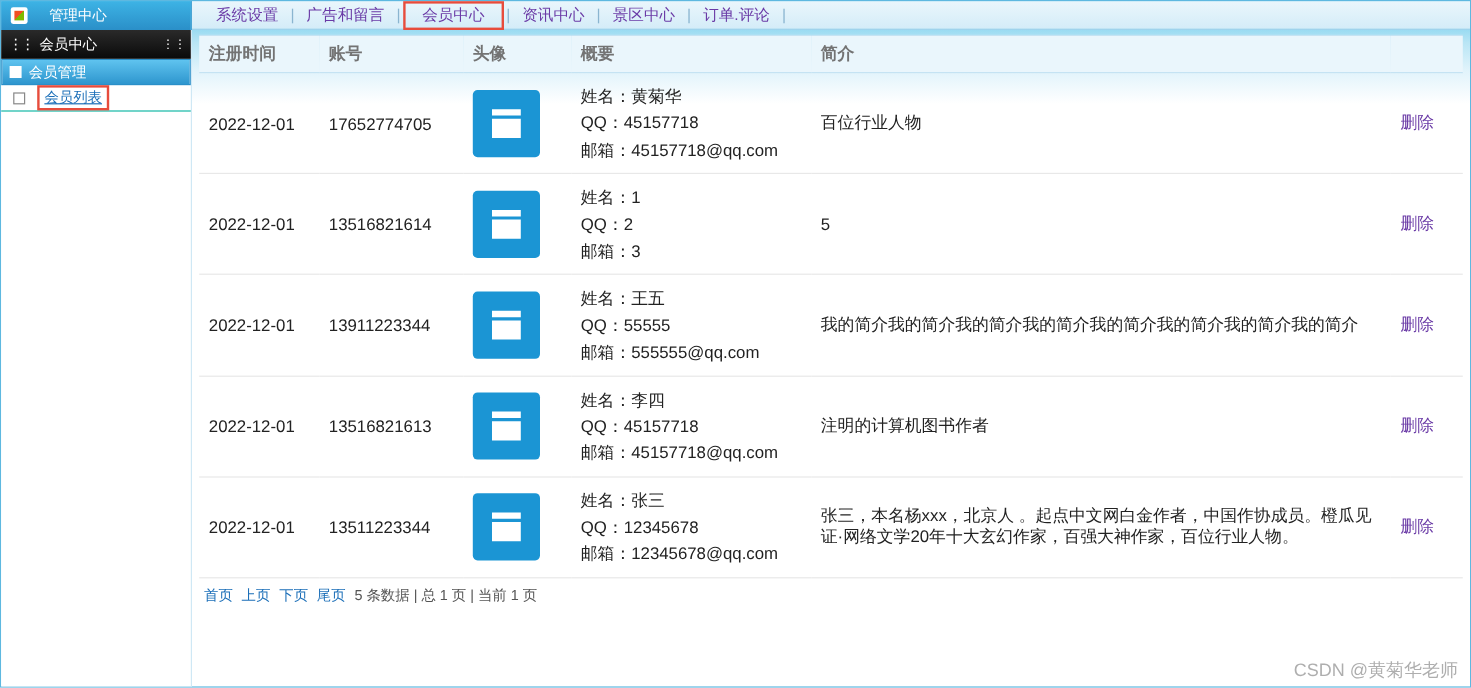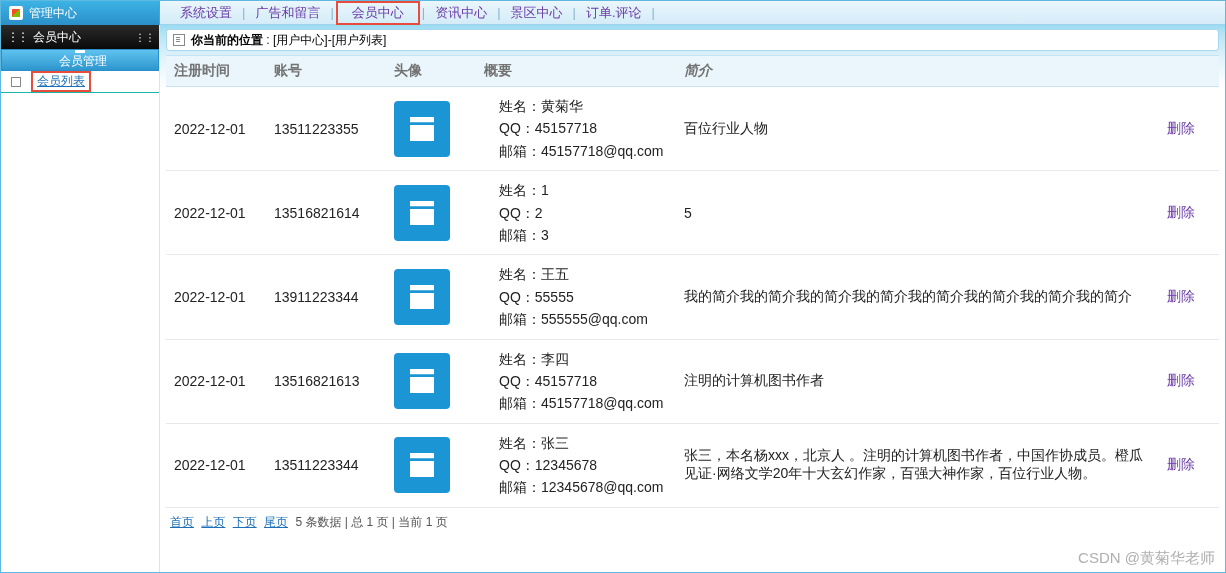--- a/index.html
+++ b/index.html
@@ -1,66 +1,66 @@
 <!DOCTYPE html>
 <html><head>
   <meta charset="utf-8">
   <style>
     * { margin: 0; padding: 0; box-sizing: border-box; }
     body { font-family: "Microsoft YaHei", Arial, sans-serif; font-size: 13px; background: #fff; }
     
     .app { width: 1226px; height: 573px; position: relative; background: linear-gradient(to bottom, #3fb8e8 0%, #87d5f0 3%, #b8e5f5 6%, #e0f3fb 10%, #fff 15%); border: 1px solid #5eb8e0; }
     
     .topbar { height: 24px; display: flex; align-items: stretch; }
-    .topbar-left { width: 159px; background: linear-gradient(to bottom, #3db3e5, #2a8fc8); color: #fff; font-size: 12px; display: flex; align-items: center; padding-left: 8px; border-right: 1px solid #4aa5d5; }
+    .topbar-left { width: 159px; background: linear-gradient(to bottom, #3db3e5, #2a8fc8); color: #fff; font-size: 12px; display: flex; align-items: center; padding-left: 8px; border-right: 1px solid #4aa5d5; gap: 12px; }
     .topbar-win { width: 14px; height: 14px; background: #fff; border-radius: 2px; margin-right: 6px; display: inline-flex; align-items: center; justify-content: center; }
     .topbar-win::before { content: ""; width: 8px; height: 8px; background: linear-gradient(135deg, #f25022 0 50%, #7fba00 50% 100%); }
     .topbar-nav { flex: 1; display: flex; align-items: center; padding-left: 12px; background: linear-gradient(to bottom, #eaf6fc, #d4ecf8); border-bottom: 1px solid #9fd3ec; }
     .nav-item { color: #6a3aa6; padding: 0 8px; text-decoration: none; font-size: 13px; cursor: pointer; }
     .nav-sep { color: #8ab5d0; padding: 0 2px; }
     .nav-highlight { border: 2px solid #e74c3c; padding: 1px 6px; }
     
     .main { display: flex; height: calc(100% - 24px); }
     
     .sidebar { width: 159px; background: #fff; border-right: 1px solid #cfe8f5; }
     .sidebar-title { height: 24px; background: linear-gradient(to bottom, #2a2a2a, #0a0a0a); color: #fff; display: flex; align-items: center; padding: 0 6px 0 4px; font-size: 12px; border-radius: 0; position: relative; }
     .sidebar-title-dots { display: inline-block; margin-right: 6px; margin-left: 2px; }
     .sidebar-title-dots::before { content: "⋮⋮"; color: #fff; letter-spacing: -2px; }
     .sidebar-title-end { position: absolute; right: 4px; font-size: 10px; }
-    .sidebar-group { height: 22px; background: linear-gradient(to bottom, #5fc3ef, #2e96ce); color: #fff; display: flex; align-items: center; padding-left: 6px; font-size: 12px; border: 1px solid #2a8fc8; flex-direction: column; }
+    .sidebar-group { height: 22px; background: linear-gradient(to bottom, #5fc3ef, #2e96ce); color: #fff; display: flex; align-items: center; padding-left: 6px; font-size: 12px; border: 1px solid #2a8fc8; }
     .sidebar-group .sq { width: 10px; height: 10px; background: #fff; margin-right: 6px; display: inline-block; }
     .sidebar-leaf { height: 22px; display: flex; align-items: center; padding-left: 10px; font-size: 12px; border-bottom: 1px solid #14b8a6; }
     .sidebar-leaf .sq2 { width: 10px; height: 10px; border: 1px solid #888; margin-right: 6px; display: inline-block; }
     .sidebar-leaf a { color: #1c6fb8; text-decoration: underline; cursor: pointer; }
     .leaf-highlight { border: 2px solid #e74c3c; padding: 0 4px; margin: 1px 4px; display: inline-block; }
     
     .content { flex: 1; padding: 4px 6px 4px 6px; overflow: auto; position: relative; }
     .breadcrumb-box { border: 1px solid #a8d6ef; background: #fff; height: 22px; display: flex; align-items: center; padding-left: 6px; font-size: 12px; border-radius: 3px; margin-bottom: 4px; }
     .bc-icon { width: 12px; height: 12px; border: 1px solid #888; margin-right: 6px; position: relative; }
     .bc-icon::after { content: ""; position: absolute; left: 2px; top: 2px; width: 4px; height: 1px; background: #888; box-shadow: 0 2px 0 #888, 0 4px 0 #888; }
     .breadcrumb-box b { font-weight: bold; }
     
     table.listing { width: 100%; border-collapse: collapse; }
     table.listing thead th { background: #eaf6fc; border-top: 1px solid #c5e3f3; border-bottom: 1px solid #c5e3f3; text-align: left; padding: 6px 8px; font-weight: bold; font-size: 14px; color: #737373; }
     table.listing tbody td { border-bottom: 1px solid #e8e8e8; padding: 8px 8px; vertical-align: middle; font-size: 14px; color: #222; }
-    table.listing tbody td .summary-line { line-height: 1.6; margin-left: 15px; }
+    table.listing tbody td .summary-line { line-height: 1.6; }
     .avatar { width: 56px; height: 56px; background: #1b95d4; border-radius: 4px; display: flex; align-items: center; justify-content: center; }
     .avatar svg { width: 32px; height: 32px; }
     .del-link { color: #6a3aa6; cursor: pointer; text-decoration: none; }
     
     .pager { padding: 6px 4px; font-size: 12px; color: #555; }
-    .pager a { color: #1c6fb8; text-decoration: underline; margin-right: 4px; cursor: pointer; }
+    .pager a { color: #1c6fb8; margin-right: 4px; cursor: pointer; }
     
     .watermark { position: absolute; right: 10px; bottom: 4px; color: rgba(120,120,120,0.6); font-size: 15px; pointer-events: none; }
     
     .col-time { width: 100px; }
     .col-acc { width: 120px; }
     .col-av { width: 90px; }
     .col-sum { width: 200px; }
-    .col-intro { width: auto; font-style: italic; }
+    .col-intro { width: auto; }
     .col-op { width: 60px; }
   </style>
 </head>
 <body>
 
 <div class="app">
   <div class="topbar">
     <div class="topbar-left">
       <span class="topbar-win"></span>
       <span>管理中心</span>
@@ -90,43 +90,35 @@
       <div class="sidebar-group">
         <span class="sq"></span>
         <span>会员管理</span>
       </div>
       <div class="sidebar-leaf">
         <span class="sq2"></span>
         <span class="leaf-highlight"><a>会员列表</a></span>
       </div>
     </div>
     <div class="content">
-      <div class="breadcrumb-box">
-        <span class="bc-icon"></span>
-        <b>你当前的位置</b>
-        <span>&nbsp;:&nbsp;</span>
-        <span>[用户中心]</span>
-        <span>-</span>
-        <span>[用户列表]</span>
-      </div>
       <table class="listing">
         <thead>
           <tr>
             <th class="col-time">注册时间</th>
             <th class="col-acc">账号</th>
             <th class="col-av">头像</th>
             <th class="col-sum">概要</th>
             <th class="col-intro">简介</th>
             <th class="col-op"></th>
           </tr>
         </thead>
         <tbody id="tbody">
             <tr>
               <td>2022-12-01</td>
-              <td>13511223355</td>
+              <td>17652774705</td>
               <td>
                 <div class="avatar">
                   <svg viewBox="0 0 24 24" fill="#fff">
                     <path d="M3 3h18v4H3V3zm0 6h18v12H3V9zm4 3h10v2H7v-2zm0 4h6v2H7v-2z"></path>
                   </svg>
                 </div>
               </td>
               <td>
                 <div class="summary-line">姓名：黄菊华</div>
                 <div class="summary-line">QQ：45157718</div>
@@ -197,21 +189,21 @@
                   <svg viewBox="0 0 24 24" fill="#fff">
                     <path d="M3 3h18v4H3V3zm0 6h18v12H3V9zm4 3h10v2H7v-2zm0 4h6v2H7v-2z"></path>
                   </svg>
                 </div>
               </td>
               <td>
                 <div class="summary-line">姓名：张三</div>
                 <div class="summary-line">QQ：12345678</div>
                 <div class="summary-line">邮箱：12345678@qq.com</div>
               </td>
-              <td>张三，本名杨xxx，北京人 。注明的计算机图书作者，中国作协成员。橙瓜见证·网络文学20年十大玄幻作家，百强大神作家，百位行业人物。</td>
+              <td>张三，本名杨xxx，北京人 。起点中文网白金作者，中国作协成员。橙瓜见证·网络文学20年十大玄幻作家，百强大神作家，百位行业人物。</td>
               <td><a class="del-link">删除</a></td>
             </tr>
           </tbody>
       </table>
       <div class="pager">
         <a>首页</a>
         <a>上页</a>
         <a>下页</a>
         <a>尾页</a>
         <span>5 条数据 | 总 1 页 | 当前 1 页</span>

